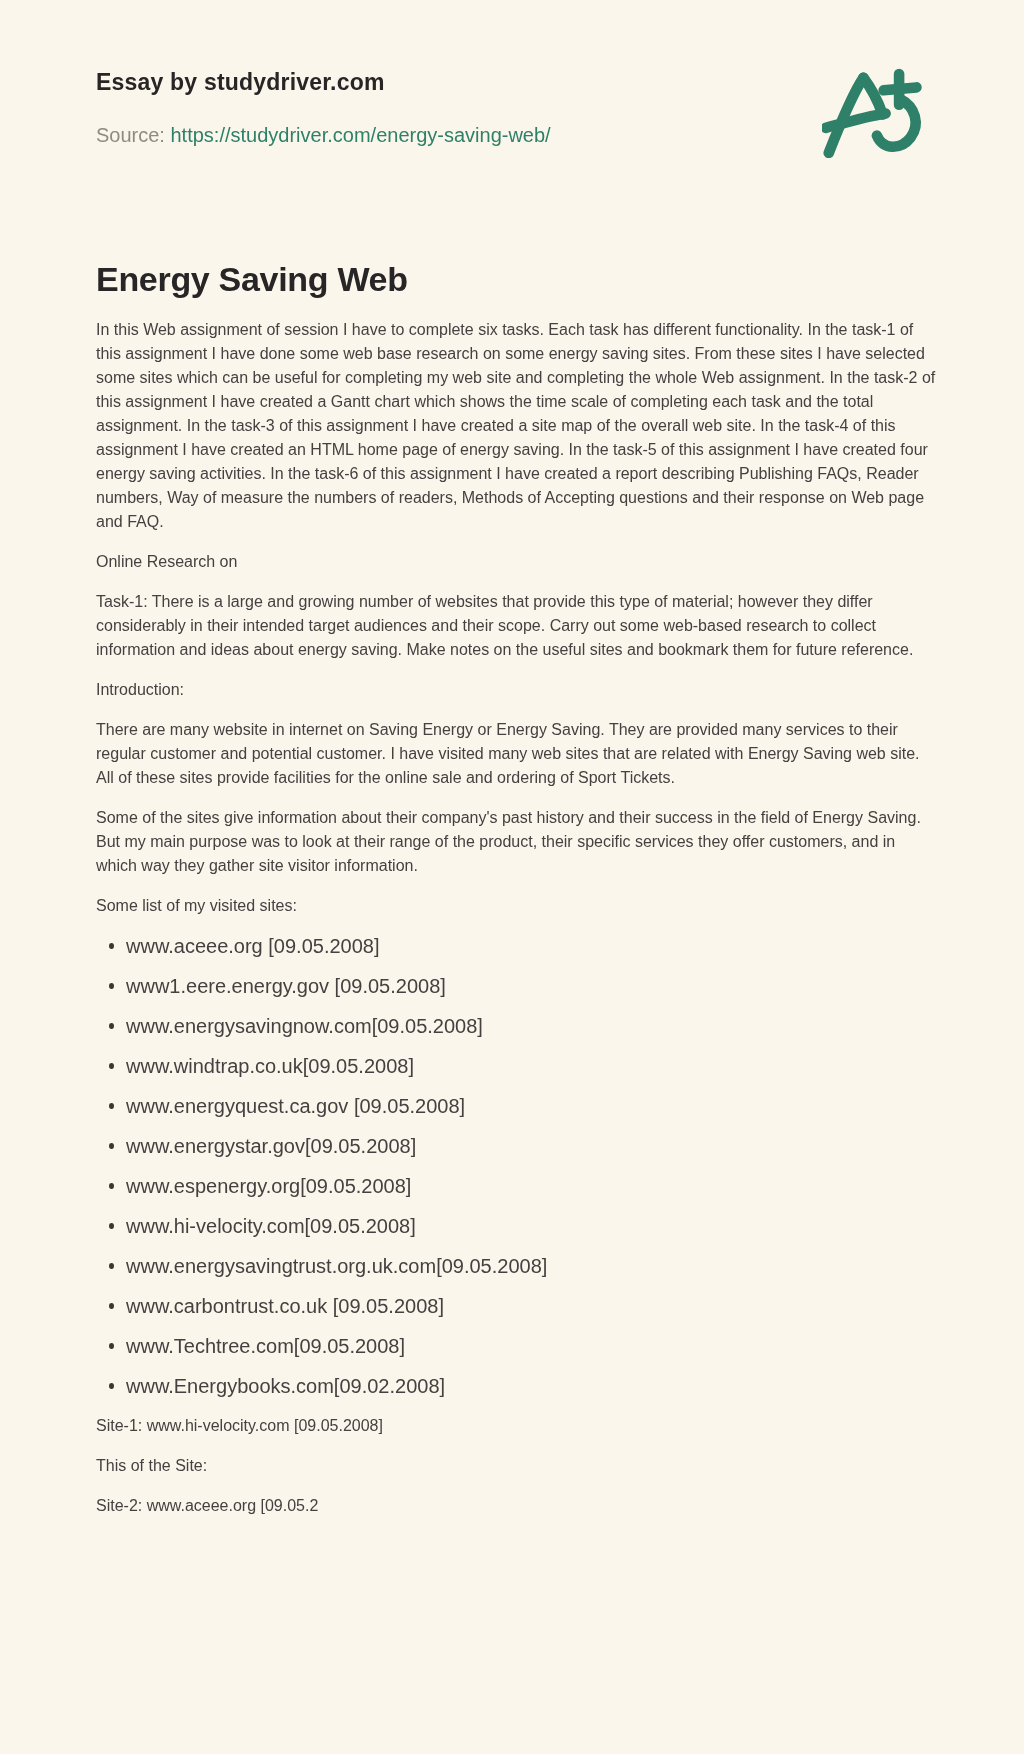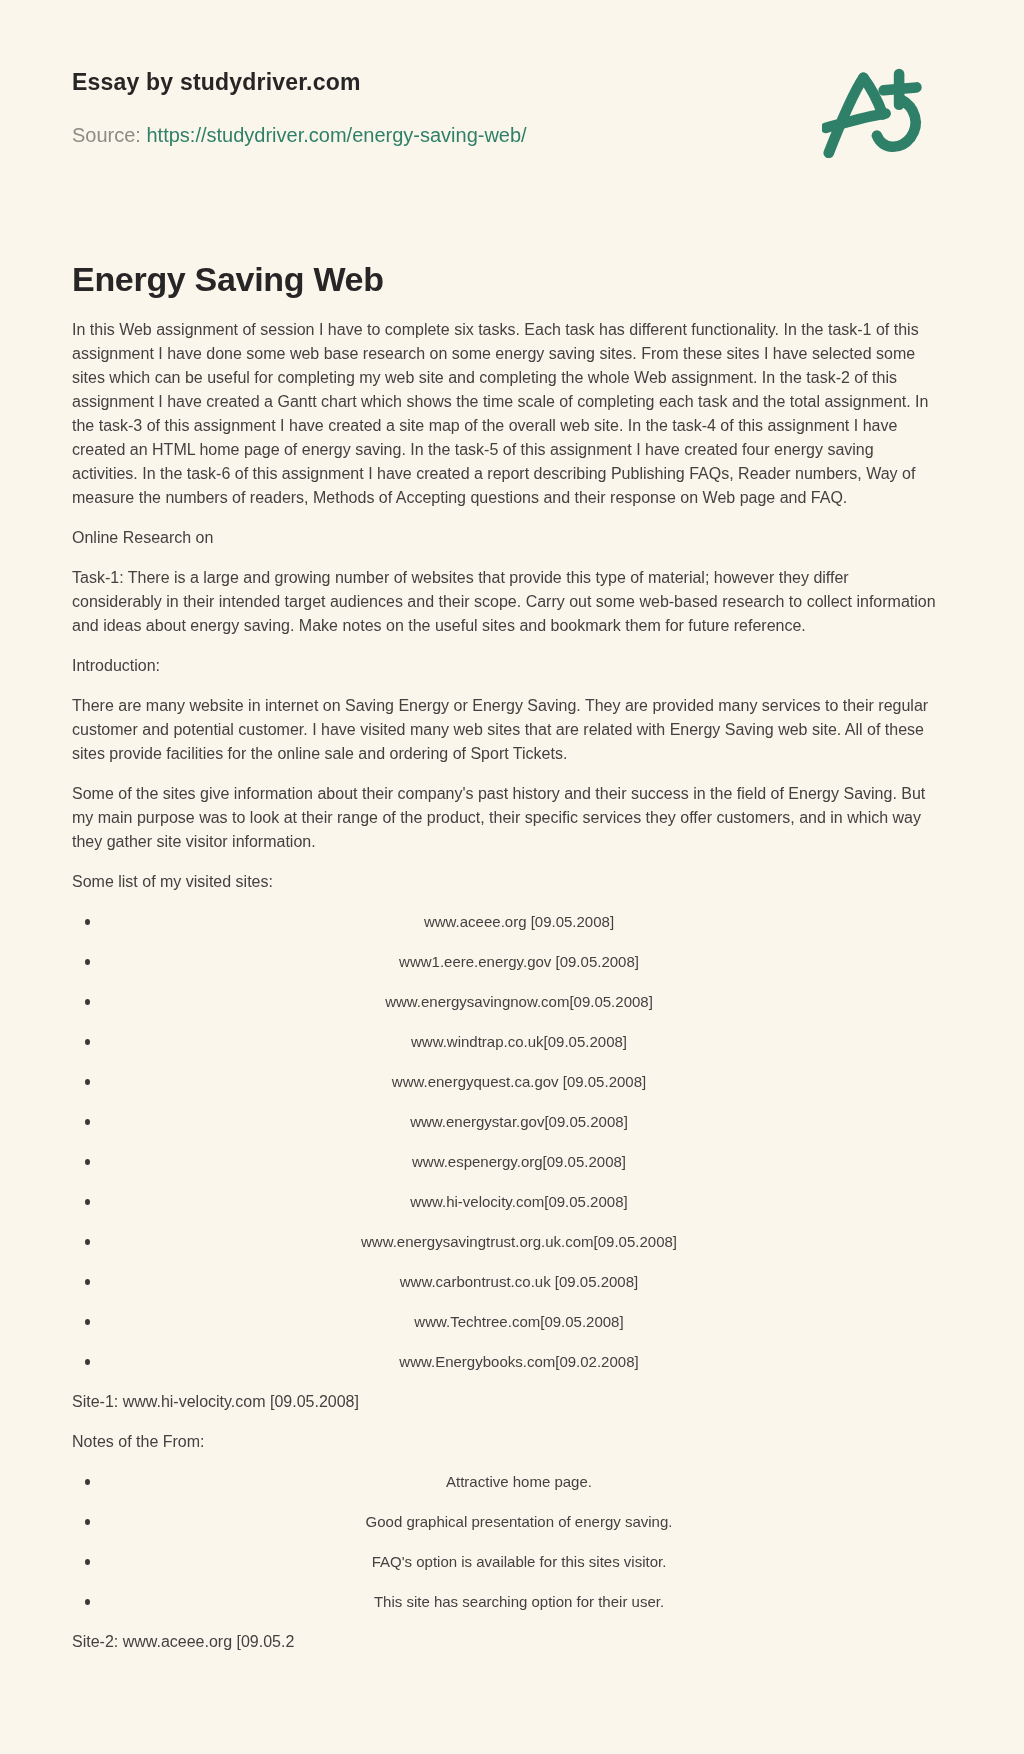--- a/index.html
+++ b/index.html
@@ -13,21 +13,21 @@
   html,body{ margin:0; padding:0; }
   body{
     width:1024px; height:1754px; overflow:hidden;
     background:var(--background);
     font-family:"Liberation Sans", sans-serif;
     color:var(--body-text);
   }
   .page{
     position:relative;
     width:1024px; height:1754px;
-    padding:70px 88px 0 72px;
+    padding:70px 88px 0 96px;
   }
   .header{ position:relative; }
   .header-title{
     margin:0;
     font-size:23px; font-weight:bold; line-height:24px;
     color:var(--heading-text);
     letter-spacing:0.2px;
   }
   .source-line{
     margin:30px 0 0 0;
@@ -55,21 +55,21 @@
     font-size:16px; line-height:24px;
   }
   .essay-body ul{
     list-style:none;
     margin:0 0 16px 0; padding:0;
   }
   .essay-body li{
     position:relative;
     margin:0 0 16px 0;
     padding-left:30px;
-    font-size:15px; line-height:24px;text-align:center;
+    font-size:20px; line-height:24px;
   }
   .essay-body li::before{
     content:"";
     position:absolute;
     left:13px; top:9px;
     width:5px; height:6px;
     border-radius:50%;
     background:#3a3735;
   }
 </style>
@@ -116,23 +116,17 @@
         <li>www.energyquest.ca.gov [09.05.2008]</li>
         <li>www.energystar.gov[09.05.2008]</li>
         <li>www.espenergy.org[09.05.2008]</li>
         <li>www.hi-velocity.com[09.05.2008]</li>
         <li>www.energysavingtrust.org.uk.com[09.05.2008]</li>
         <li>www.carbontrust.co.uk [09.05.2008]</li>
         <li>www.Techtree.com[09.05.2008]</li>
         <li>www.Energybooks.com[09.02.2008]</li>
       </ul>
       <p>Site-1: www.hi-velocity.com [09.05.2008]</p>
-      <p>Notes of the From:</p>
-      <ul>
-        <li>Attractive home page.</li>
-        <li>Good graphical presentation of energy saving.</li>
-        <li>FAQ's option is available for this sites visitor.</li>
-        <li>This site has searching option for their user.</li>
-      </ul>
+      <p>This of the Site:</p>
       <p>Site-2: www.aceee.org [09.05.2</p>
     </div>
 
 </div>
 
 </body></html>

